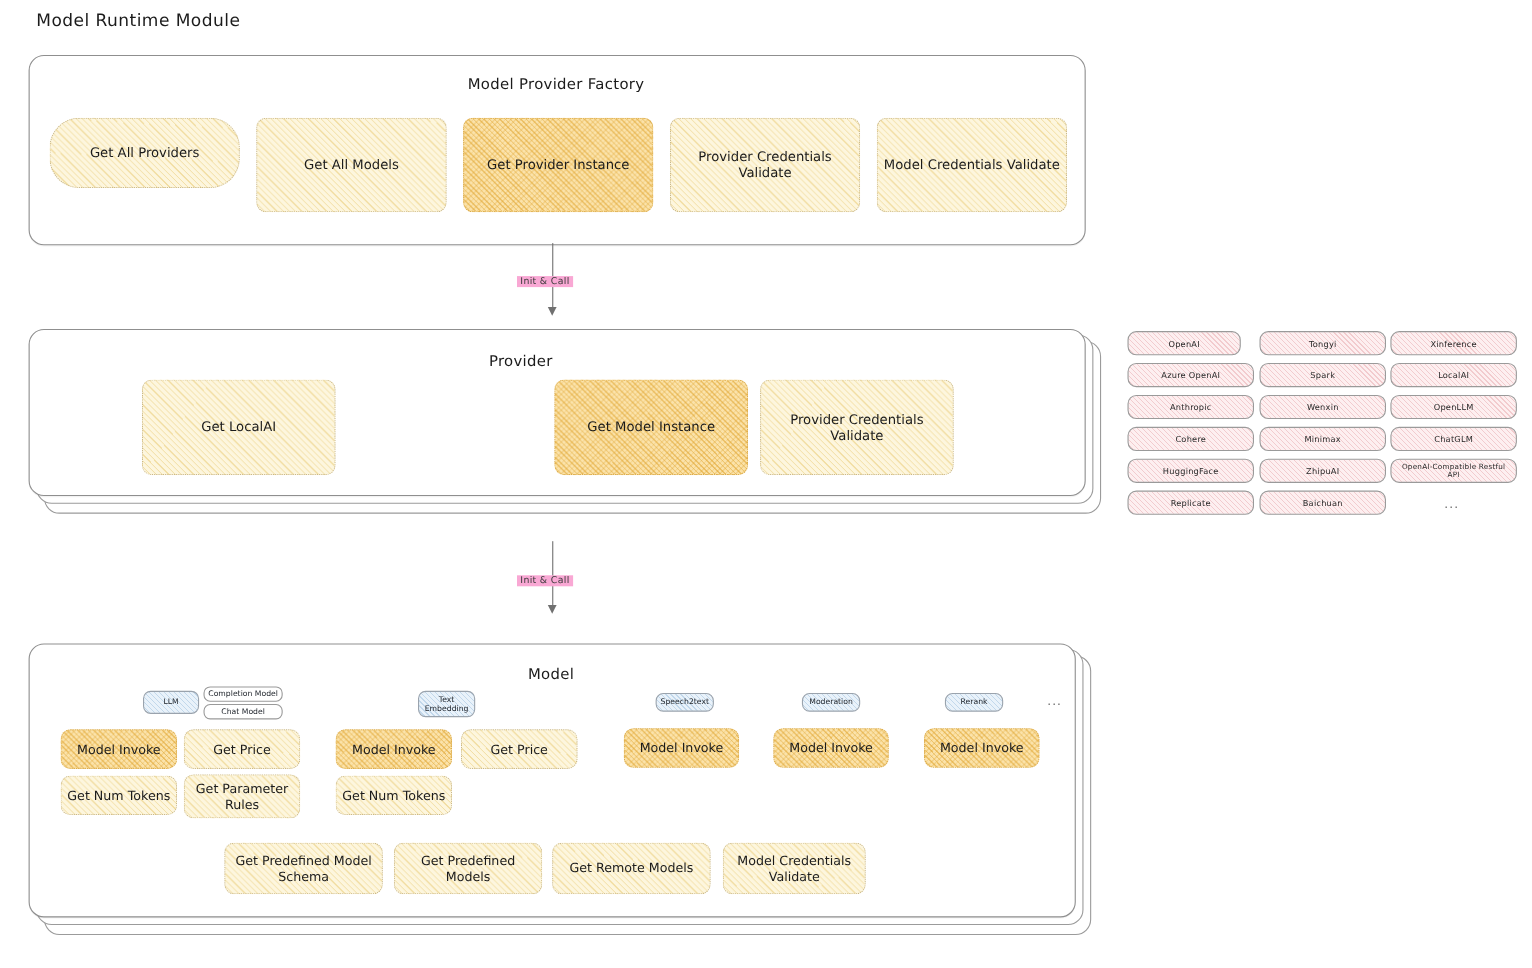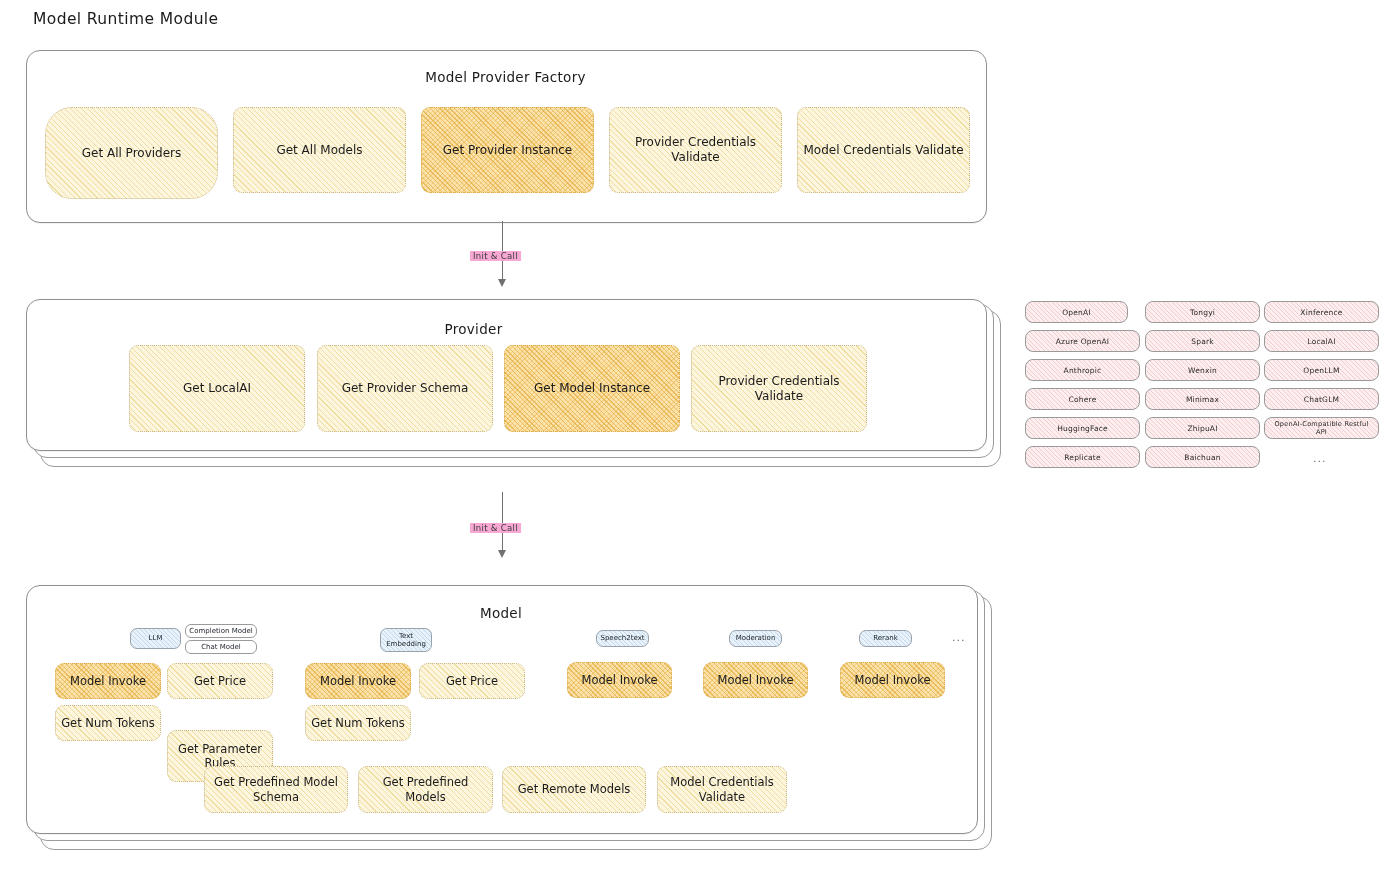--- a/index.html
+++ b/index.html
@@ -186,21 +186,21 @@
 </head>
 <body>
 
 <div class="canvas">
 
   <div class="page-title">Model Runtime Module</div>
 
   <div class="panel" style="left:26px; top:50px; width:959px; height:171px;"></div>
   <div class="panel-title" style="left:26px; width:959px; top:69px;">Model Provider Factory</div>
 
-  <div class="node" style="left:45px; top:107px; width:173px; height:92px; font-size:12px;border-radius:27px;">
+  <div class="node" style="left:45px; top:107px; width:173px; height:64px; font-size:12px;border-radius:27px;">
     <span>Get All Providers</span>
   </div>
   <div class="node" style="left:233px; top:107px; width:173px; height:86px; font-size:12px;">
     <span>Get All Models</span>
   </div>
   <div class="node hl" style="left:421px; top:107px; width:173px; height:86px; font-size:12px;">
     <span>Get Provider Instance</span>
   </div>
   <div class="node" style="left:609px; top:107px; width:173px; height:86px; font-size:12px;">
     <span>Provider Credentials Validate</span>
@@ -214,23 +214,20 @@
   <div class="arrow-label" style="left:470px; top:251px;">Init &amp; Call</div>
 
   <div class="panel-shadowlayer" style="left:40px; top:310px; width:959px; height:155px;"></div>
   <div class="panel-shadowlayer" style="left:33px; top:304px; width:959px; height:152px;"></div>
   <div class="panel" style="left:26px; top:299px; width:959px; height:150px;"></div>
   <div class="panel-title" style="left:26px; width:845px; top:321px;padding-left:25px;">Provider</div>
 
   <div class="node" style="left:129px; top:345px; width:176px; height:87px; font-size:12px;">
     <span>Get LocalAI</span>
   </div>
-  <div class="node" style="left:317px; top:345px; width:176px; height:87px; font-size:12px;">
-    <span>Get Provider Schema</span>
-  </div>
   <div class="node hl" style="left:504px; top:345px; width:176px; height:87px; font-size:12px;">
     <span>Get Model Instance</span>
   </div>
   <div class="node" style="left:691px; top:345px; width:176px; height:87px; font-size:12px;">
     <span>Provider Credentials Validate</span>
   </div>
 
   <div class="chip-provider" style="left:1025px; top:301px; width:103px; height:22px;">
     <span>OpenAI</span>
   </div>
@@ -307,21 +304,21 @@
 
   <div class="node hl" style="left:55px; top:663px; width:106px; height:36px; font-size:11.5px;">
     <span>Model Invoke</span>
   </div>
   <div class="node" style="left:167px; top:663px; width:106px; height:36px; font-size:11.5px;">
     <span>Get Price</span>
   </div>
   <div class="node" style="left:55px; top:705px; width:106px; height:36px; font-size:11.5px;">
     <span>Get Num Tokens</span>
   </div>
-  <div class="node" style="left:167px; top:730px; width:106px; height:52px; font-size:11.5px;">
+  <div class="node" style="left:167px; top:704px; width:106px; height:40px; font-size:11.5px;">
     <span>Get Parameter Rules</span>
   </div>
 
   <div class="chip-type" style="left:380px; top:628px; width:52px; height:24px;">
     <span>Text Embedding</span>
   </div>
   <div class="node hl" style="left:305px; top:663px; width:106px; height:36px; font-size:11.5px;">
     <span>Model Invoke</span>
   </div>
   <div class="node" style="left:419px; top:663px; width:106px; height:36px; font-size:11.5px;">

